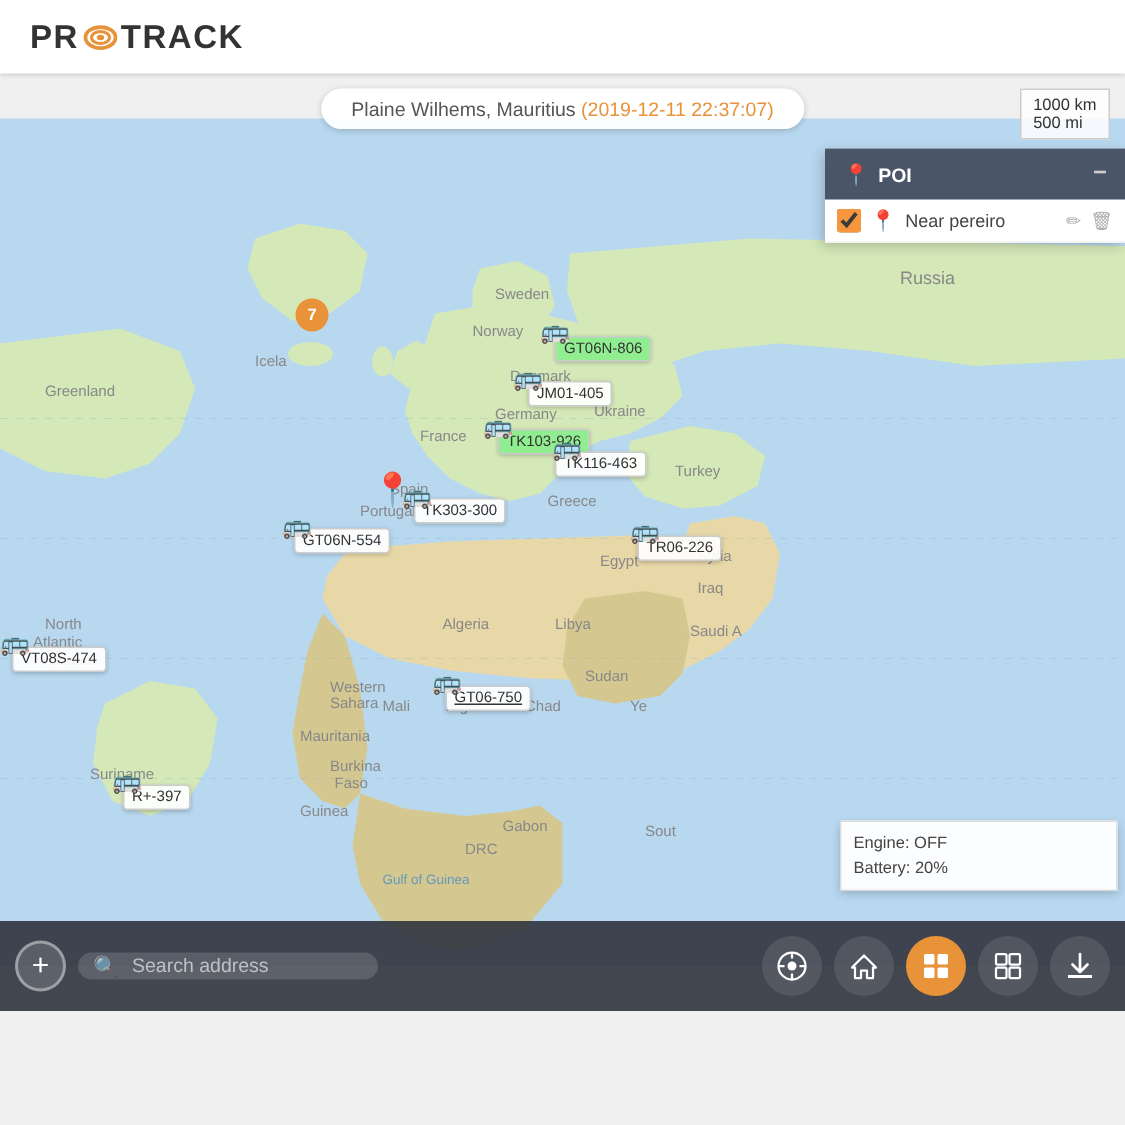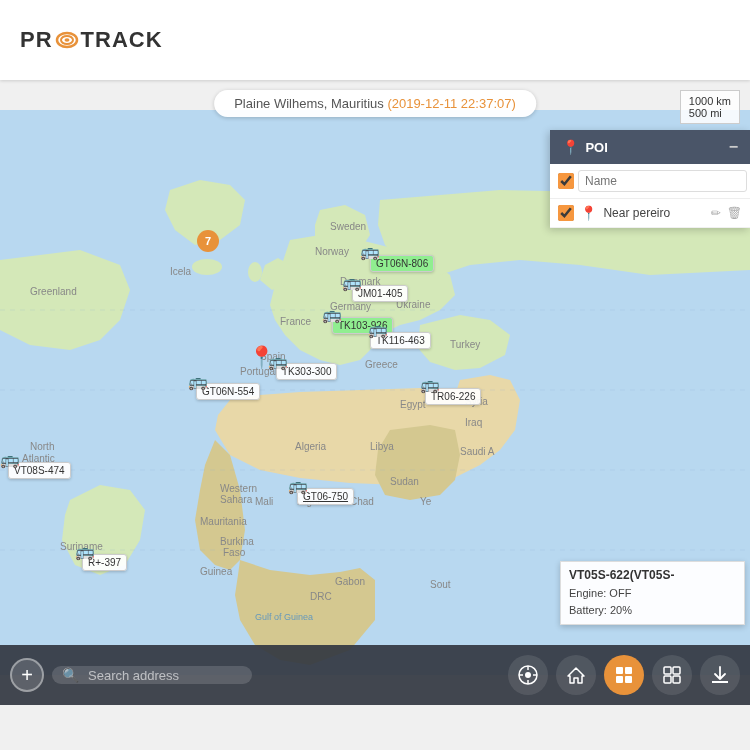--- a/index.html
+++ b/index.html
@@ -6,21 +6,21 @@
     body {
       width: 750px;
       height: 750px;
       overflow: hidden;
       font-family: Arial, sans-serif;
       background: #f0f0f0;
     }
 
     
     #header {
-      height: 80px;
+      height: 49px;
       background: #fff;
       display: flex;
       align-items: center;
       padding: 0 20px;
       box-shadow: 0 1px 3px rgba(0,0,0,0.15);
       position: relative;
       z-index: 10;
     }
     .logo-container {
       display: flex;
@@ -454,37 +454,31 @@
 
   
   <div id="poi-panel">
     <div id="poi-header">
       <div class="poi-header-left">
         <span class="poi-pin-icon">📍</span>
         <span>POI</span>
       </div>
       <span class="poi-minus">−</span>
     </div>
-    <div id="poi-search-row">
-      <input type="checkbox" class="poi-checkbox" checked="" style="">
-      <input type="text" class="poi-search-input" placeholder="Name" style="">
-
-    </div>
     <div id="poi-item-row">
       <input type="checkbox" class="poi-checkbox" checked="" style="">
       <span class="poi-item-pin">📍</span>
       <span class="poi-item-label">Near pereiro</span>
       <span class="poi-item-edit">✏</span>
       <span class="poi-item-delete">🗑</span>
     </div>
   </div>
 
   
   <div id="vehicle-popup">
-    <div class="vehicle-popup-title">VT05S-622(VT05S-</div>
     <div class="vehicle-popup-row">Engine: OFF</div>
     <div class="vehicle-popup-row">Battery: 20%</div>
   </div>
 
   
   <div id="bottom-toolbar">
     <button class="toolbar-add-btn">+</button>
     <div class="search-bar-container">
       <span class="search-icon-wrap">🔍</span>
       <input type="text" class="search-bar-input" placeholder="Search address" style="">

